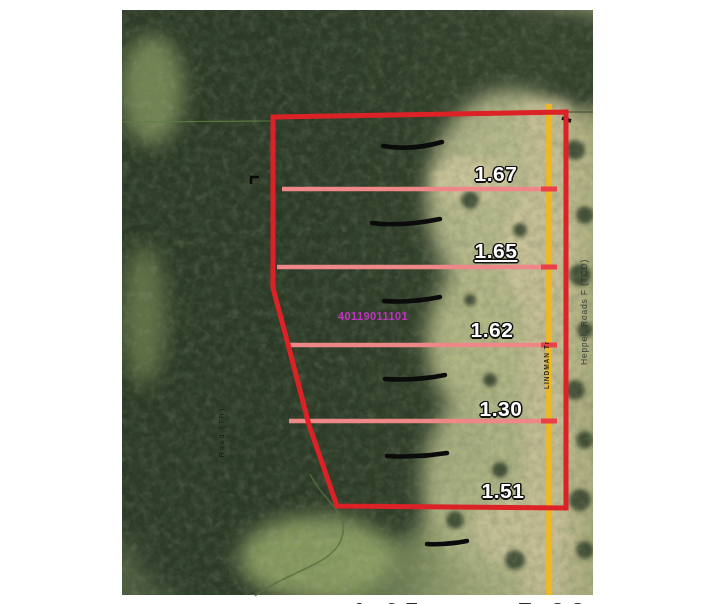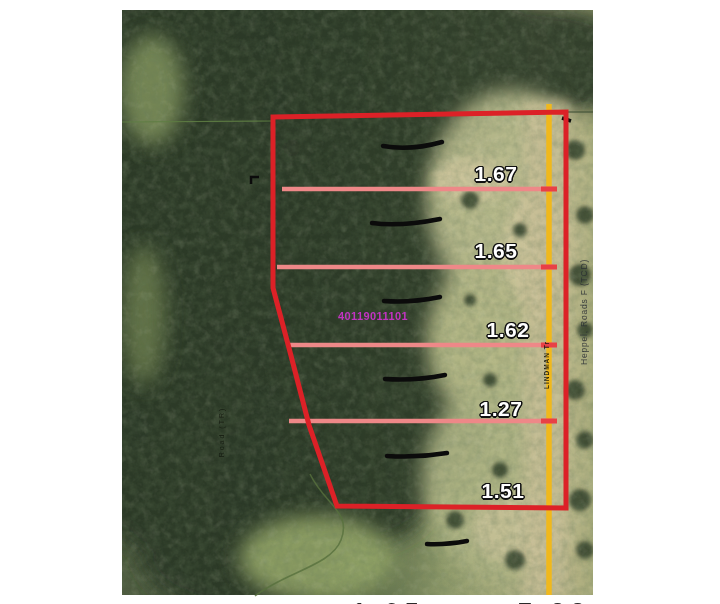--- a/index.html
+++ b/index.html
@@ -174,23 +174,23 @@
       <path d="M372,223 Q400,227 440,219"></path>
       <path d="M384,301 Q410,303 440,297"></path>
       <path d="M385,379 Q415,381 445,375"></path>
       <path d="M387,456 Q417,458 447,453"></path>
       <path d="M427,544 Q445,545 467,541"></path>
     </g>
   </svg>
 
   <div id="acreage-layer">
       <div class="acreage" style="left: 496px; top: 174px;">1.67</div>
-      <div class="acreage" style="left: 496px; top: 251px;">1.65</div>
-      <div class="acreage" style="left: 508px; top: 330px;">1.62</div>
-      <div class="acreage" style="left: 501px; top: 409px;">1.27</div>
+      <div class="acreage" style="left: 496px; top: 251px; text-decoration: underline;">1.65</div>
+      <div class="acreage" style="left: 492px; top: 330px;">1.62</div>
+      <div class="acreage" style="left: 501px; top: 409px;">1.30</div>
       <div class="acreage" style="left: 503px; top: 491px; text-align: right;">1.51</div>
     </div>
 
   <div class="parcel-id">40119011101</div>
 
   <div class="vlabel right-road">Heppel, Roads F (TCD)</div>
   <div class="vlabel yellow-road">LINDMAN Tr</div>
   <div class="vlabel left-road">Road (TR)</div>
 
   <div class="cutoff left">1.05</div>

